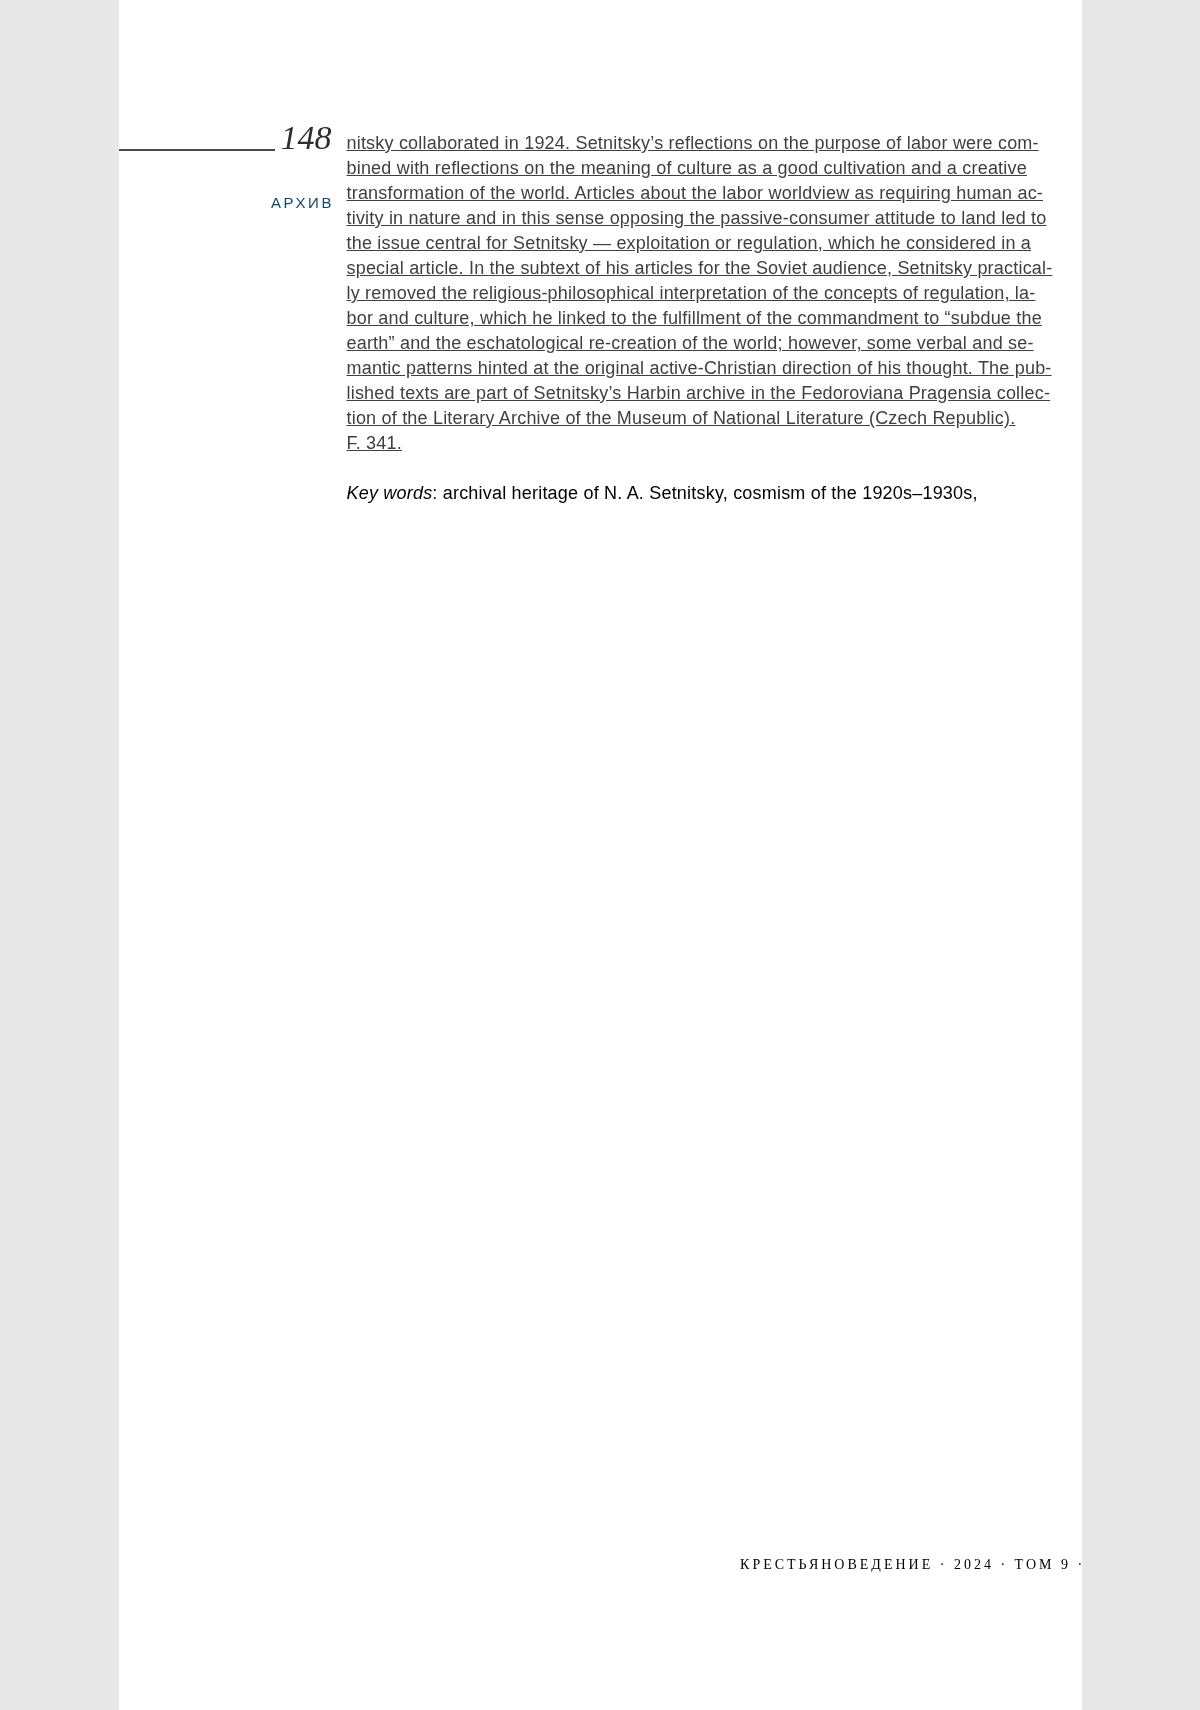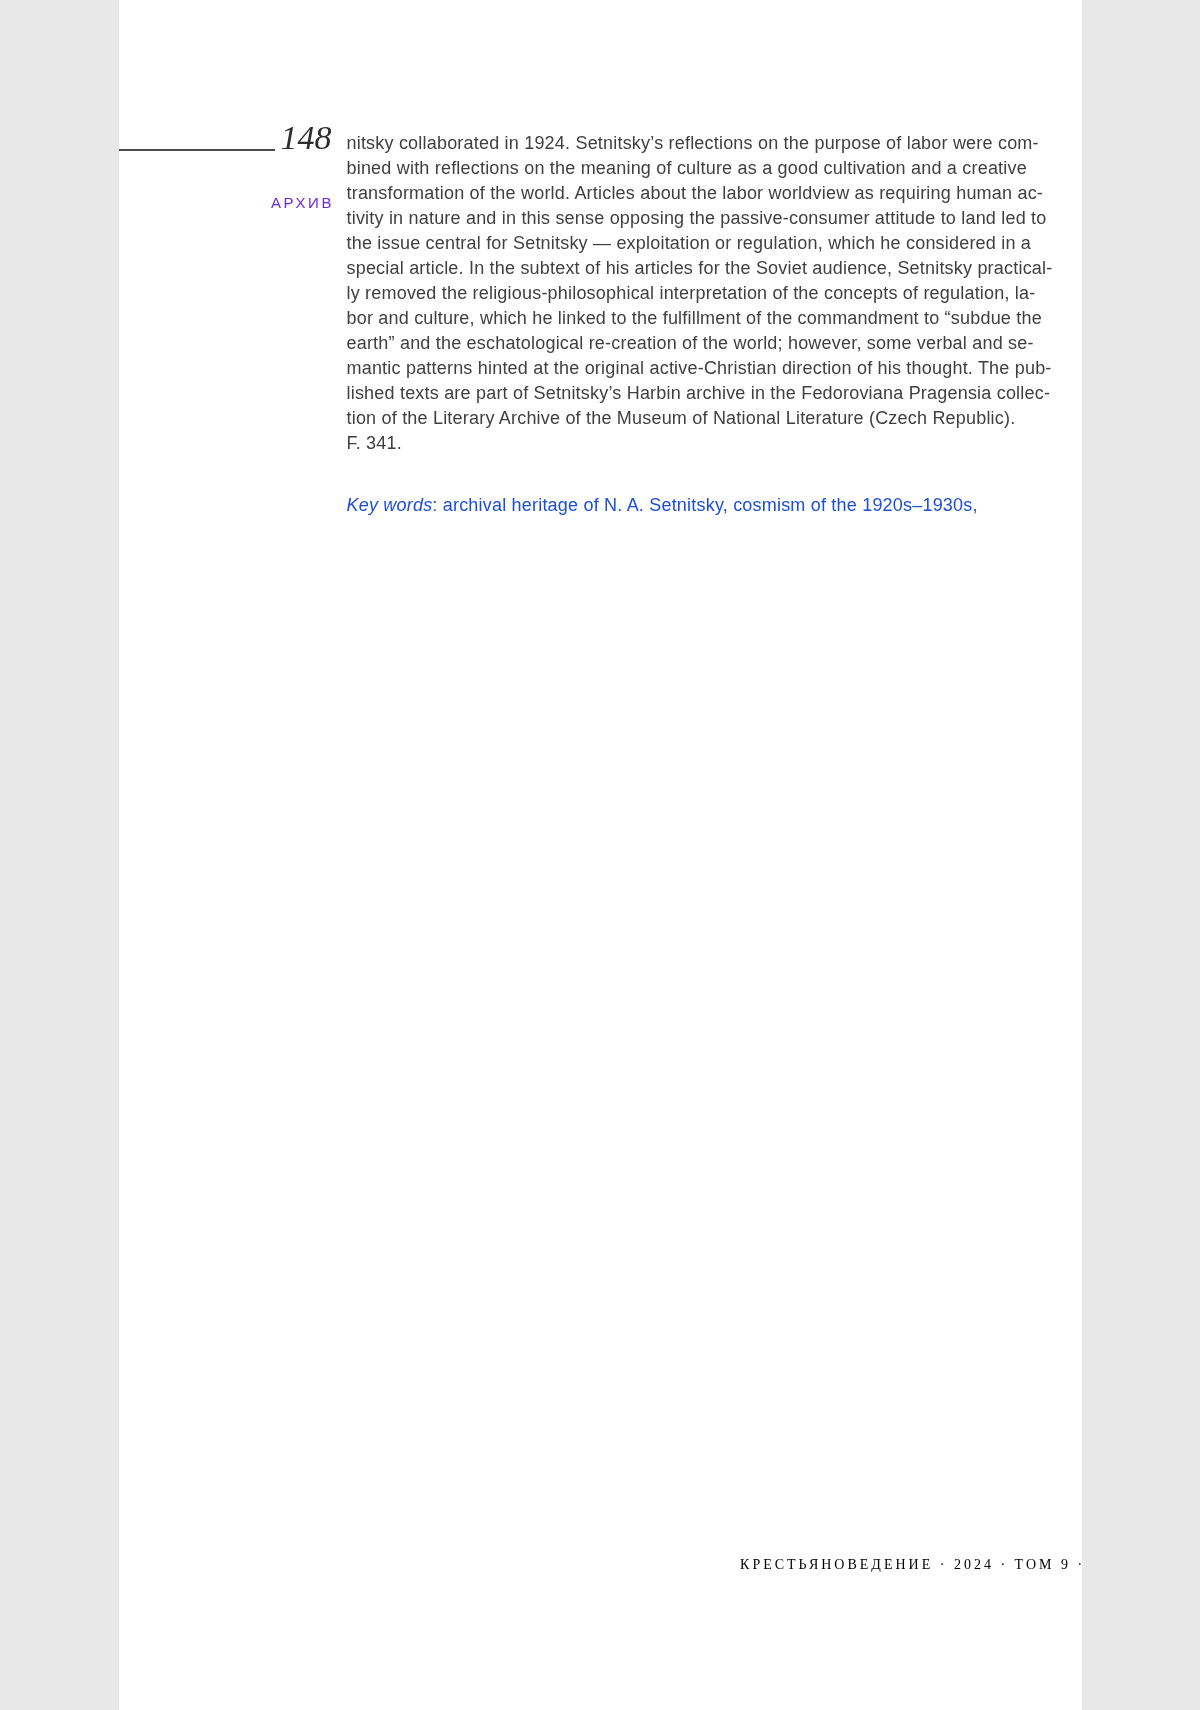--- a/index.html
+++ b/index.html
@@ -36,44 +36,44 @@
   .section-label {
     position: absolute;
     left: 0;
     top: 195px;
     width: 213px;
     text-align: right;
     font-size: 15px;
     line-height: 16px;
     letter-spacing: 2.6px;
     margin-right: 0;
-    color: #6d28d9;
+    color: #0c4a6e;
   }
   .section-label-inner { margin-right: -2.6px; }
   .abstract {
     position: absolute;
     left: 228px;
     top: 131px;
     width: 830px;
     font-size: 18px;
     line-height: 25px;
     letter-spacing: 0.2px;
     white-space: pre;
     color: #3f3f3f;
+    text-decoration: underline;
   }
   .keywords {
     position: absolute;
     left: 228px;
     top: 481px;
     width: 830px;
     font-size: 18px;
     line-height: 25px;
     letter-spacing: 0.2px;
-    color: #1d4ed8;
-    margin-top: 12px;
+    color: #000000;
   }
   .kw-first { display: block; white-space: pre; }
   .kw-rest { display: block; white-space: pre; }
   .kw-label { font-style: italic; }
   .footer {
     position: absolute;
     left: 0;
     top: 1556px;
     width: 1003px;
     text-align: right;

